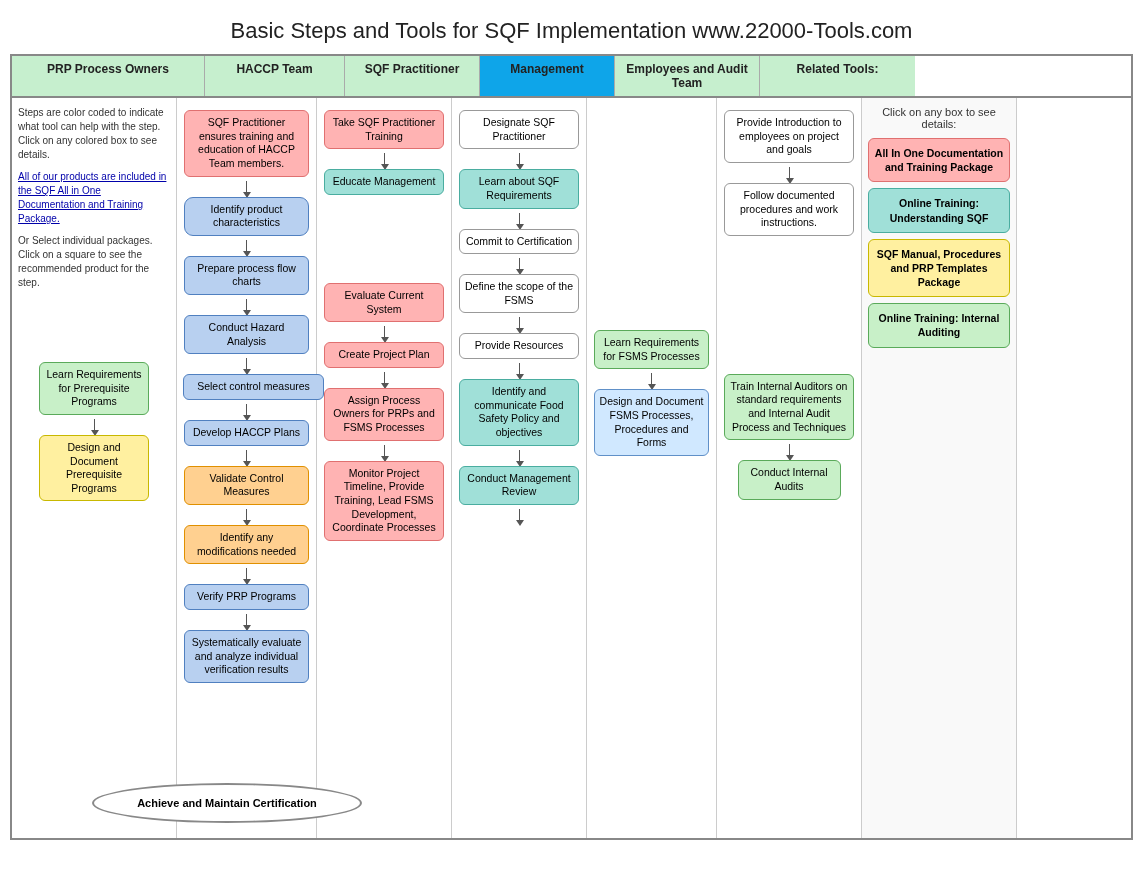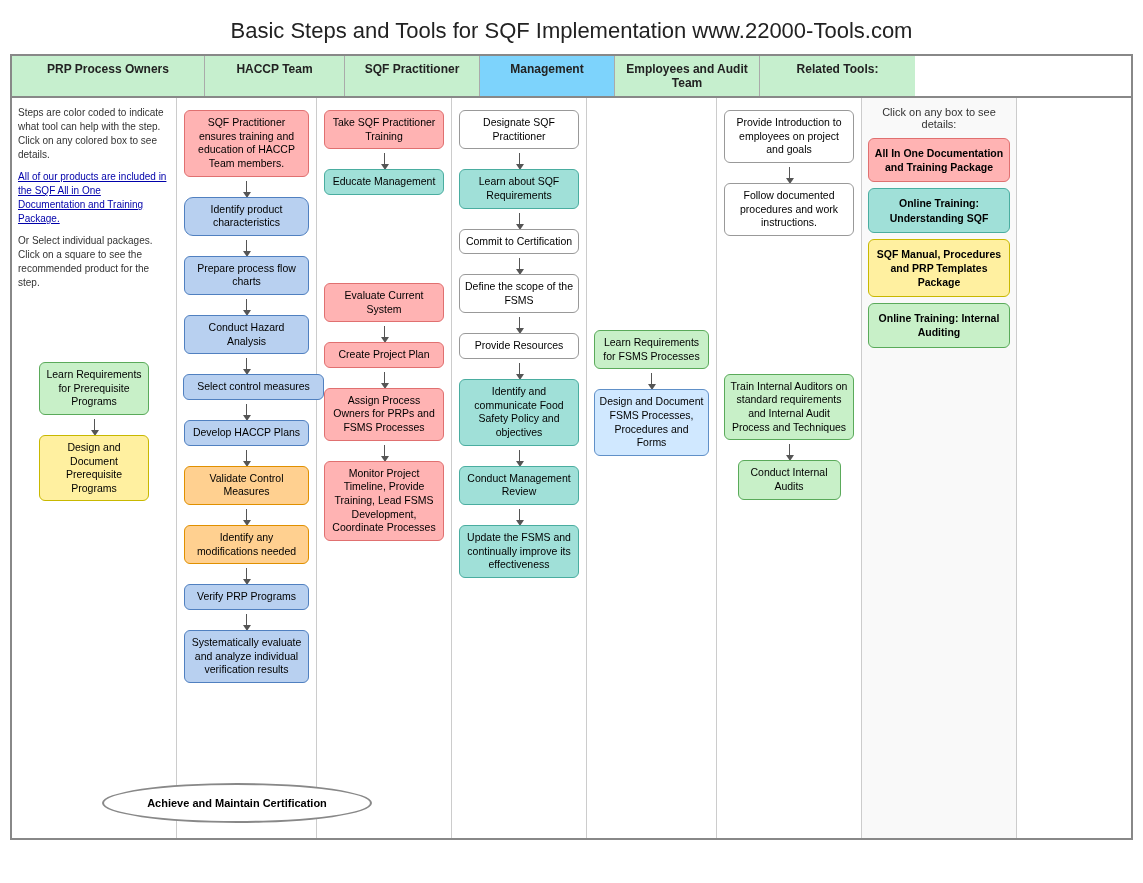--- a/index.html
+++ b/index.html
@@ -39,21 +39,21 @@
       padding: 6px 4px;
       border-right: 1px solid #aaa;
       background: #c6efce;
       color: #222;
     }
     .col-header:last-child { border-right: none; }
 
     .col-header.prp { width: 193px; background: #c6efce; }
     .col-header.haccp { width: 140px; background: #c6efce; }
     .col-header.sqf { width: 135px; background: #c6efce; }
-    .col-header.mgmt { width: 135px; background: #7dd3fc; }
+    .col-header.mgmt { width: 135px; background: #0ea5e9; }
     .col-header.fsms { width: 130px; background: #c6efce; }
     .col-header.emp { width: 145px; background: #c6efce; }
     .col-header.tools { width: 155px; background: #c6efce; }
 
     
     .content-area {
       display: flex;
       position: relative;
       min-height: 740px;
     }
@@ -305,23 +305,20 @@
         </div>
         <div class="arrow-down"></div>
         <div class="box teal" style="width:120px;">
           <span>Identify and communicate Food Safety Policy and objectives</span>
         </div>
         <div class="arrow-down"></div>
         <div class="box teal" style="width:120px;">
           <span>Conduct Management Review</span>
         </div>
         <div class="arrow-down"></div>
-        <div class="box teal" style="width:120px;">
-          <span>Update the FSMS and continually improve its effectiveness</span>
-        </div>
       </div>
     </div>
 
     <div class="col fsms">
       <div class="col-stack" style="margin-top:220px;">
         <div class="box green" style="width:115px;">
           <span>Learn Requirements for FSMS Processes</span>
         </div>
         <div class="arrow-down"></div>
         <div class="box ltblue" style="width:115px;">
@@ -351,19 +348,19 @@
     </div>
 
     <div class="col tools">
       <div class="tools-note">Click on any box to see details:</div>
       <div class="tools-box pink">All In One Documentation and Training Package</div>
       <div class="tools-box teal">Online Training: Understanding SQF</div>
       <div class="tools-box yellow">SQF Manual, Procedures and PRP Templates Package</div>
       <div class="tools-box green">Online Training: Internal Auditing</div>
     </div>
 
-    <div class="oval-cert" style="position:absolute; bottom:15px; left:225px; width:270px; height:40px;
+    <div class="oval-cert" style="position:absolute; bottom:15px; left:215px; width:270px; height:40px;
                 background:#fff; border:2px solid #888; border-radius:50%;
                 display:flex; align-items:center; justify-content:center;
                 font-size:11px; font-weight:bold; text-align:right;">Achieve and Maintain Certification</div>
 
   </div>
 </div>
 
 </body></html>

